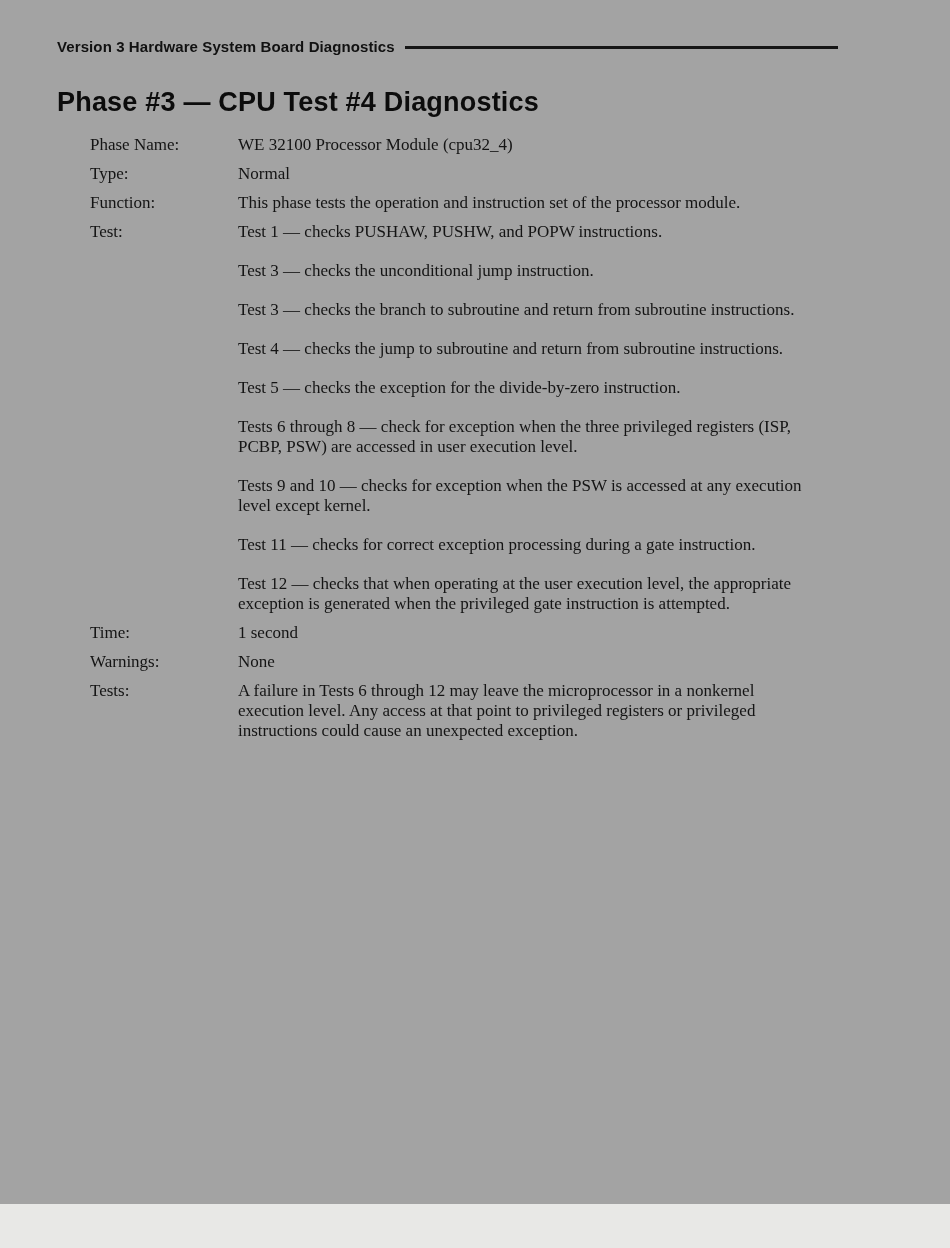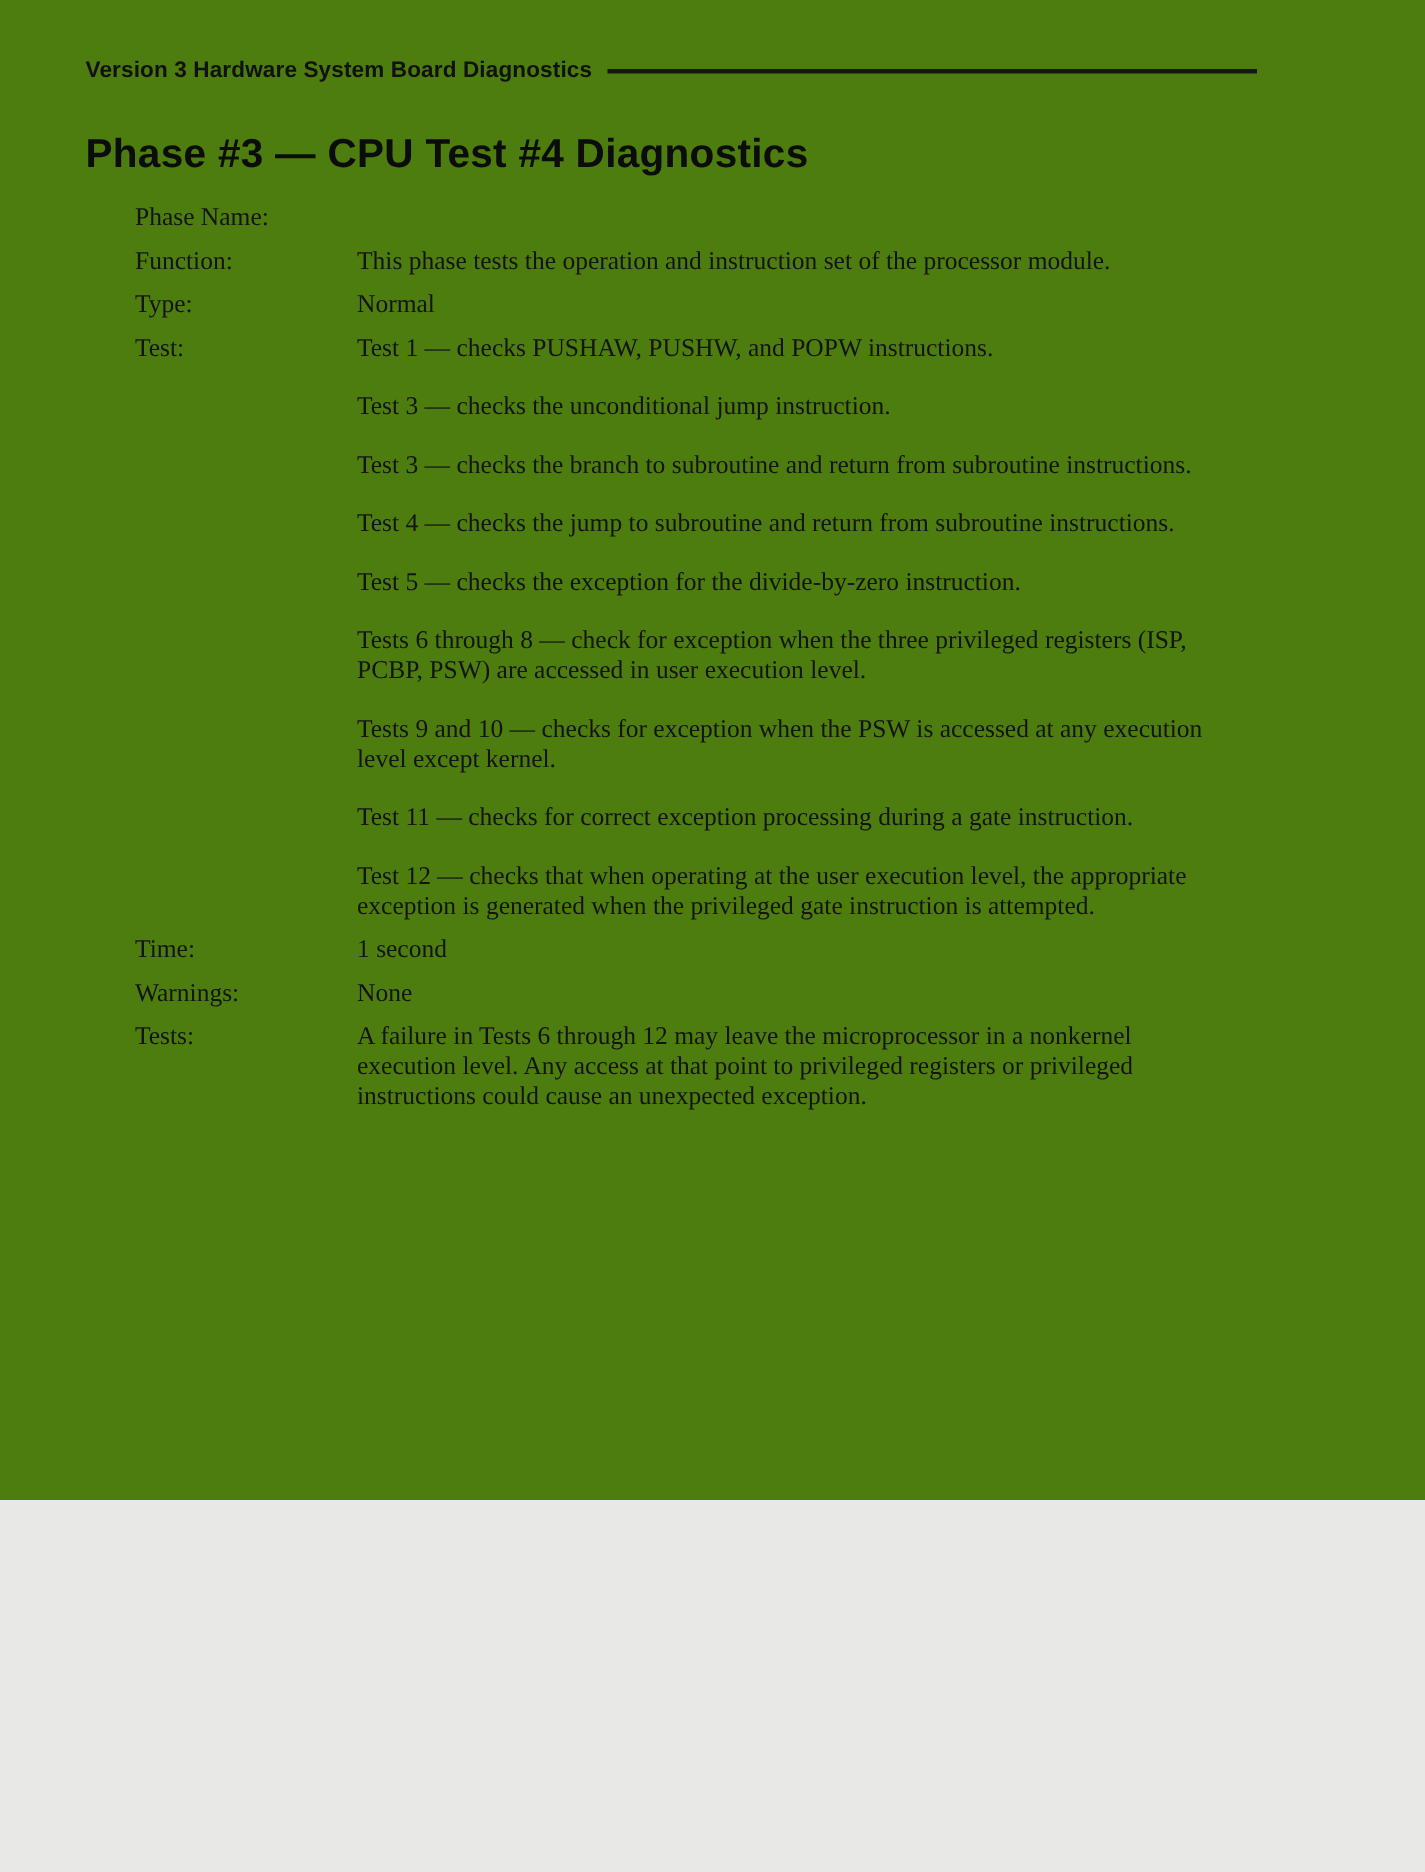--- a/index.html
+++ b/index.html
@@ -3,23 +3,23 @@
 <meta charset="utf-8">
 <style>
   html, body {
     margin: 0;
     padding: 0;
     background: #e8e8e6;
   }
   .page {
     position: relative;
     width: 950px;
-    height: 1000px;
+    height: 1204px;
     margin: 0 auto;
-    background: #4d7c0f;
+    background: #a3a3a3;
     color: #111;
     box-sizing: border-box;
     padding-top: 38px;
     overflow: hidden;
   }
 
   
   .running-header {
     display: flex;
     align-items: center;
@@ -103,33 +103,36 @@
     <span>Version 3 Hardware System Board Diagnostics</span>
     <span class="header-rule"></span>
   </header>
 
   <h1 class="page-title">Phase #3 — CPU Test #4 Diagnostics</h1>
 
   <dl class="fields">
 
     <div class="field-row">
       <dt>Phase Name:</dt>
-    </div>
-
-    <div class="field-row">
-      <dt>Function:</dt>
       <dd>
-        <p>This phase tests the operation and instruction set of the processor module.</p>
+        <p>WE 32100 Processor Module (cpu32_4)</p>
       </dd>
     </div>
 
     <div class="field-row">
       <dt>Type:</dt>
       <dd>
         <p>Normal</p>
+      </dd>
+    </div>
+
+    <div class="field-row">
+      <dt>Function:</dt>
+      <dd>
+        <p>This phase tests the operation and instruction set of the processor module.</p>
       </dd>
     </div>
 
     <div class="field-row">
       <dt>Test:</dt>
       <dd>
         <p>Test 1 — checks PUSHAW, PUSHW, and POPW instructions.</p>
         <p>Test 3 — checks the unconditional jump instruction.</p>
         <p>Test 3 — checks the branch to subroutine and return from subroutine instructions.</p>
         <p>Test 4 — checks the jump to subroutine and return from subroutine instructions.</p>

